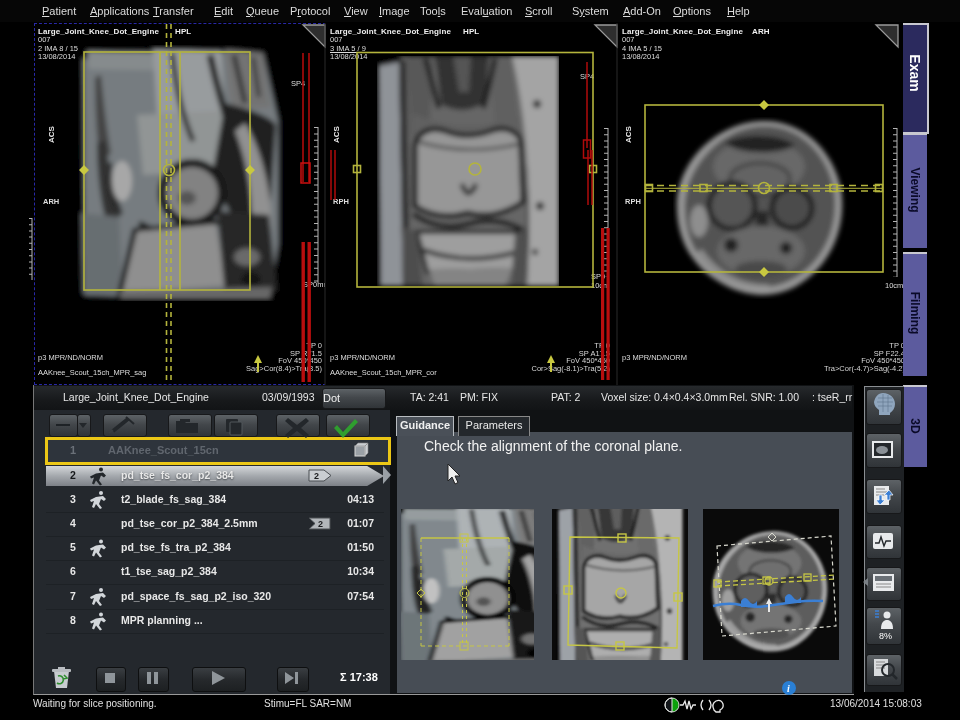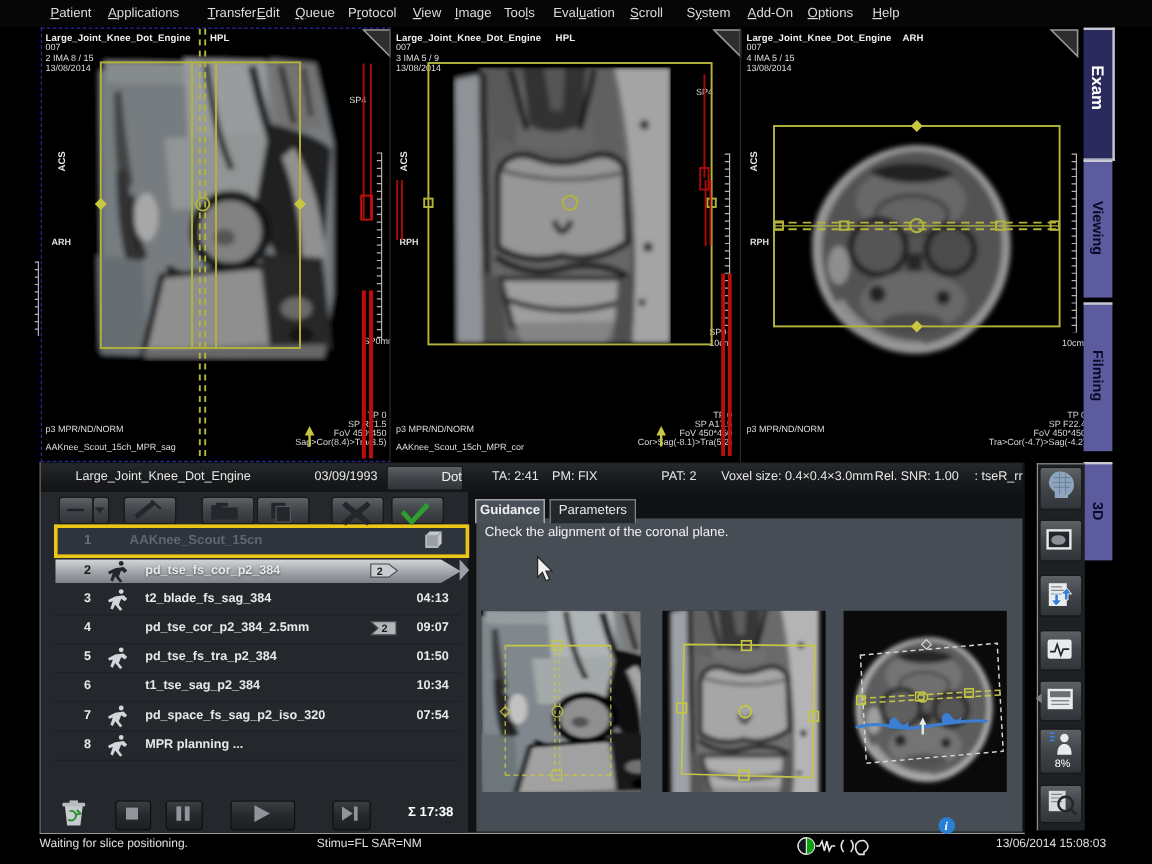--- a/index.html
+++ b/index.html
@@ -22,21 +22,21 @@
 .rnum{position:absolute;left:20px;top:5px;width:14px;text-align:center;}
 .rname{position:absolute;left:63px;top:5px;margin-left:12px;}
 .rtime{position:absolute;right:10px;top:5px;font-weight:bold;}
 </style></head>
 <body>
 <div id="scr">
 
 <div class="menu">
 <span style="left:42px"><u>P</u>atient</span>
 <span style="left:90px"><u>A</u>pplications</span>
-<span style="left:173px"><u>T</u>ransfer</span>
+<span style="left:153px"><u>T</u>ransfer</span>
 <span style="left:214px"><u>E</u>dit</span>
 <span style="left:246px"><u>Q</u>ueue</span>
 <span style="left:290px">P<u>r</u>otocol</span>
 <span style="left:344px"><u>V</u>iew</span>
 <span style="left:379px"><u>I</u>mage</span>
 <span style="left:420px">Too<u>l</u>s</span>
 <span style="left:461px">Eval<u>u</u>ation</span>
 <span style="left:525px"><u>S</u>croll</span>
 <span style="left:572px">S<u>y</u>stem</span>
 <span style="left:623px"><u>A</u>dd-On</span>
@@ -125,21 +125,21 @@
       <circle cx="160" cy="48" r="4" fill="#2a2a2a"></circle>
       <circle cx="163" cy="150" r="4" fill="#2a2a2a"></circle>
       <circle cx="158" cy="196" r="3" fill="#2a2a2a"></circle>
     </g>
   </defs>
   <use href="#gcor" filter="url(#bl2)"></use>
   </svg>
   <div class="vphdr">Large_Joint_Knee_Dot_Engine</div>
   <div class="vphdr" style="left:138px;">HPL</div>
   <div class="vptxt" style="left:5px;top:13px;">007</div>
-  <div class="vptxt" style="left:5px;top:22px;">3 IMA 5 / 9</div>
+  <div class="vptxt" style="left:5px;top:22px;text-decoration:underline;">3 IMA 5 / 9</div>
   <div class="vptxt" style="left:5px;top:30px;">13/08/2014</div>
   <div class="acs" style="left:3px;top:107px;">ACS</div>
   <div class="vptxt" style="left:8px;top:175px;font-weight:bold;">RPH</div>
   <div class="vptxt" style="left:5px;top:331px;">p3 MPR/ND/NORM</div>
   <div class="vptxt" style="left:5px;top:346px;">AAKnee_Scout_15ch_MPR_cor</div>
   <div class="vptxt2" style="right:7px;top:319px;">TP 0<br>SP A17.5<br>FoV 450*450<br>Cor&gt;Sag(-8.1)&gt;Tra(5.2)</div>
   <div class="vptxt" style="left:255px;top:50px;">SP4</div>
   <div class="vptxt" style="left:266px;top:250px;">SP0</div>
   <div class="vptxt" style="left:266px;top:259px;">10cm</div>
 </div>
@@ -261,21 +261,21 @@
   <div class="rot" style="top:32px;transform:rotate(90deg);width:40px;left:-8px;">3D</div>
 </div>
 
 <div class="abs" style="left:33px;top:385px;width:820px;height:309px;border-left:1px solid #777;border-bottom:1px solid #999;background:#101214;">
 </div>
 
 <div class="abs" style="left:34px;top:386px;width:818px;height:24px;background:linear-gradient(#26292c,#17191b 60%,#121416);"></div>
 <div class="abs ptxt" style="left:63px;top:391px;">Large_Joint_Knee_Dot_Engine</div>
 <div class="abs ptxt" style="left:262px;top:391px;">03/09/1993</div>
 <div class="btn" style="left:322px;top:388px;width:62px;height:19px;">
-      <div style="text-align:right;color:#f0f0f0;font-size:11px;padding-top:3px;">Dot</div>
+      <div style="text-align:left;color:#f0f0f0;font-size:11px;padding-top:3px;">Dot</div>
     </div>
 <div class="abs ptxt" style="left:410px;top:391px;">TA: 2:41</div>
 <div class="abs ptxt" style="left:460px;top:391px;">PM: FIX</div>
 <div class="abs ptxt" style="left:532px;top:391px;margin-left:19px;">PAT: 2</div>
 <div class="abs ptxt" style="left:601px;top:391px;">Voxel size: 0.4×0.4×3.0mm</div>
 <div class="abs ptxt" style="left:729px;top:391px;">Rel. SNR: 1.00</div>
 <div class="abs ptxt" style="left:812px;top:391px;">: tseR_rr</div>
 
 <div class="abs" style="left:34px;top:410px;width:356px;height:284px;background:#24282d;"></div>
 
@@ -296,21 +296,21 @@
       <div class="rname" style="text-shadow:0 1px 2px #44484c;top:3px;">pd_tse_fs_cor_p2_384</div>
 </div>
 <div class="row" style="top:487.5px;">
       <div class="rnum">3</div>
       <div class="rname">t2_blade_fs_sag_384</div>
       <div class="rtime">04:13</div>
     </div>
 <div class="row" style="top:512px;">
       <div class="rnum">4</div>
       <div class="rname">pd_tse_cor_p2_384_2.5mm</div>
-      <div class="rtime">09:07</div>
+      <div class="rtime">01:07</div>
     </div>
 <div class="row" style="top:536px;">
       <div class="rnum">5</div>
       <div class="rname">pd_tse_fs_tra_p2_384</div>
       <div class="rtime">01:50</div>
     </div>
 <div class="row" style="top:560px;">
       <div class="rnum">6</div>
       <div class="rname">t1_tse_sag_p2_384</div>
       <div class="rtime">10:34</div>
@@ -327,21 +327,21 @@
 
 <div class="dbtn" style="left:96px;top:667px;width:28px;height:23px;"></div>
 <div class="dbtn" style="left:138px;top:667px;width:29px;height:23px;"></div>
 <div class="dbtn" style="left:192px;top:667px;width:52px;height:23px;"></div>
 <div class="dbtn" style="left:277px;top:667px;width:30px;height:23px;"></div>
 <div class="abs" style="left:340px;top:671px;color:#fff;font-size:11px;font-weight:bold;">Σ 17:38</div>
 
 <div class="abs" style="left:397px;top:432px;width:455px;height:261px;background:#474d55;"></div>
 <div class="abs" style="left:396px;top:416px;width:56px;height:17px;background:#4a5058;border:1px solid #b8bcc0;border-bottom:none;color:#f0f0f0;font-size:11px;font-weight:bold;text-align:center;padding-top:2px;">Guidance</div>
 <div class="abs" style="left:458px;top:416px;width:70px;height:17px;background:#24282c;border:1px solid #888;border-bottom:none;color:#e8e8e8;font-size:11px;text-align:center;padding-top:2px;">Parameters</div>
-<div class="abs" style="left:404px;top:438px;color:#f2f2f2;font-size:11px;">Check the alignment of the coronal plane.</div>
+<div class="abs" style="left:424px;top:438px;color:#f2f2f2;font-size:14px;">Check the alignment of the coronal plane.</div>
 
 <div class="abs" style="left:401px;top:509px;width:133px;height:151px;background:#0a0a0a;" id="th1">
   <svg width="133" height="151" viewBox="7 7 166 238" preserveAspectRatio="none" style="position:absolute;left:0;top:0;filter:brightness(1.02) contrast(1.22)">
         <use href="#gsag" filter="url(#bl2)"></use>
       </svg>
   <svg width="133" height="151" style="position:absolute;left:0;top:0;">
     <g fill="none" stroke="#c6c645">
       <line x1="20" y1="29" x2="108" y2="29" stroke-width="1.5"></line>
       <line x1="20" y1="29" x2="20" y2="137" stroke-dasharray="4 3"></line>
       <line x1="108" y1="29" x2="108" y2="137" stroke-dasharray="4 3"></line>

